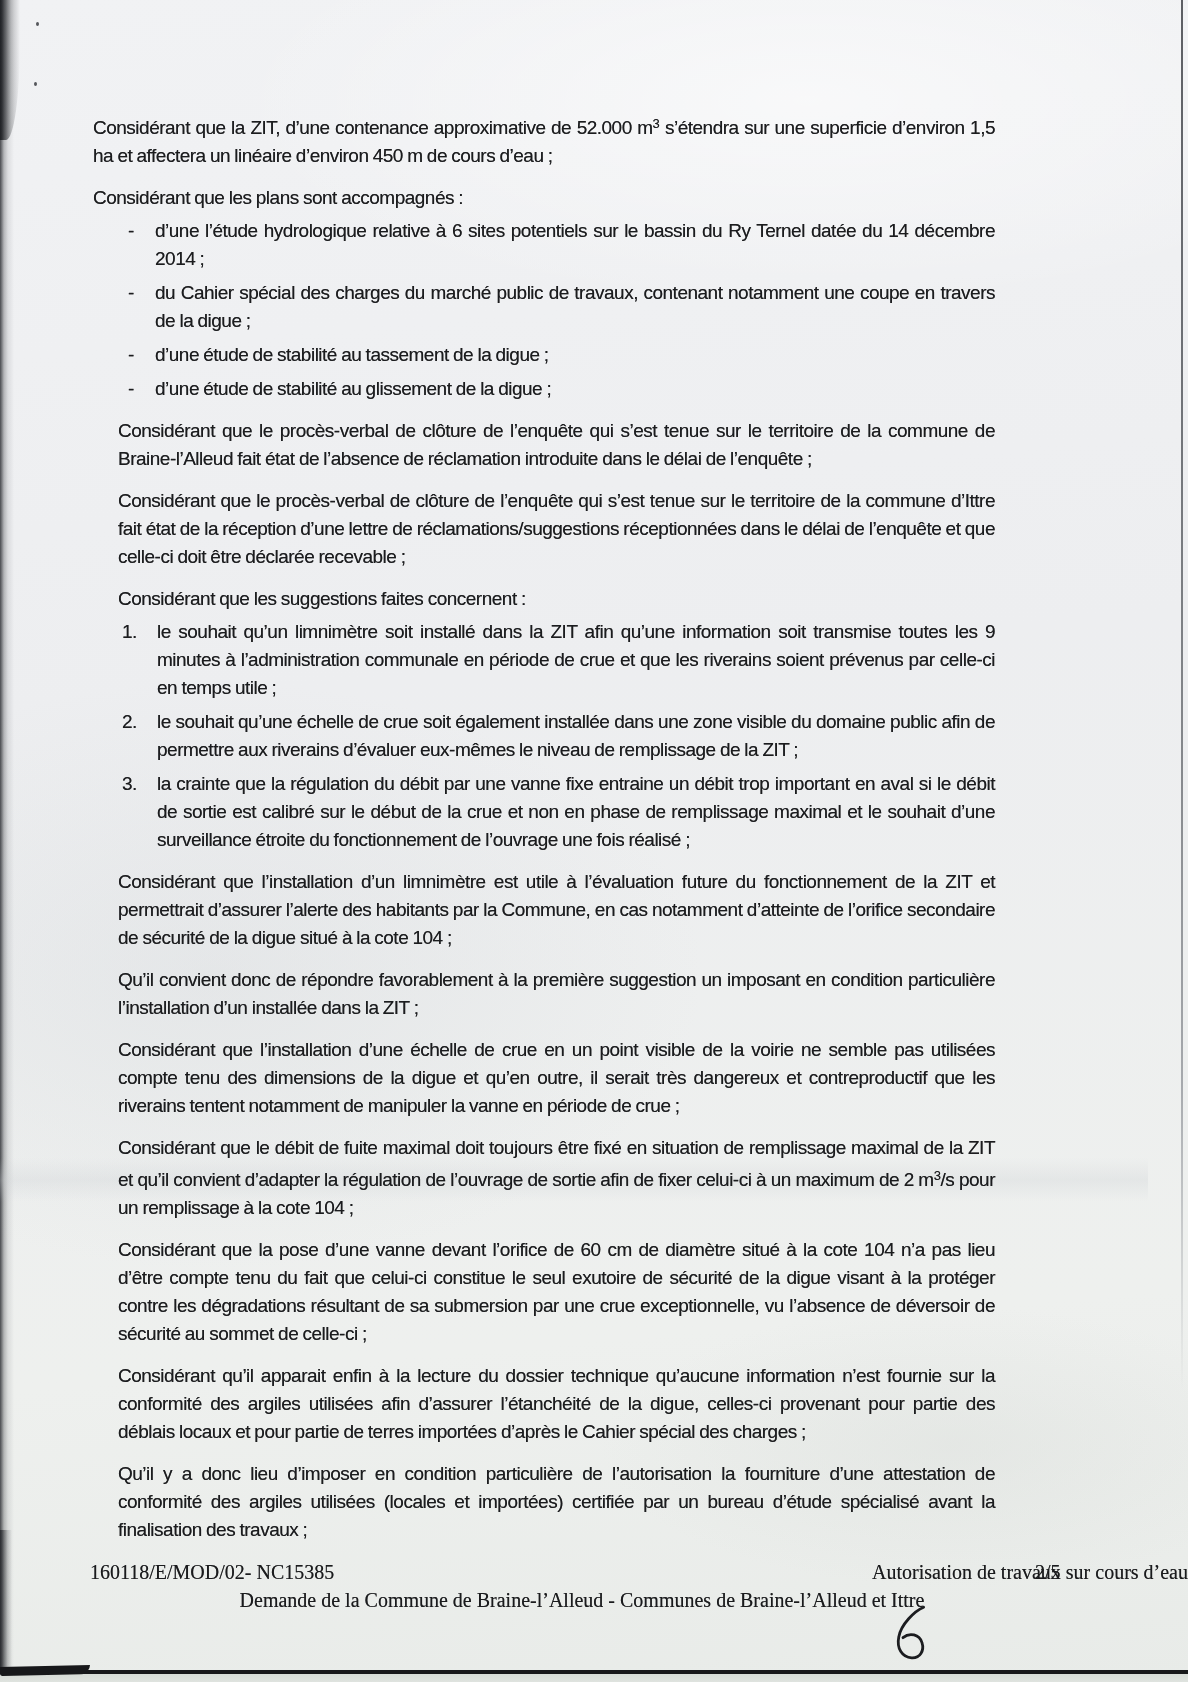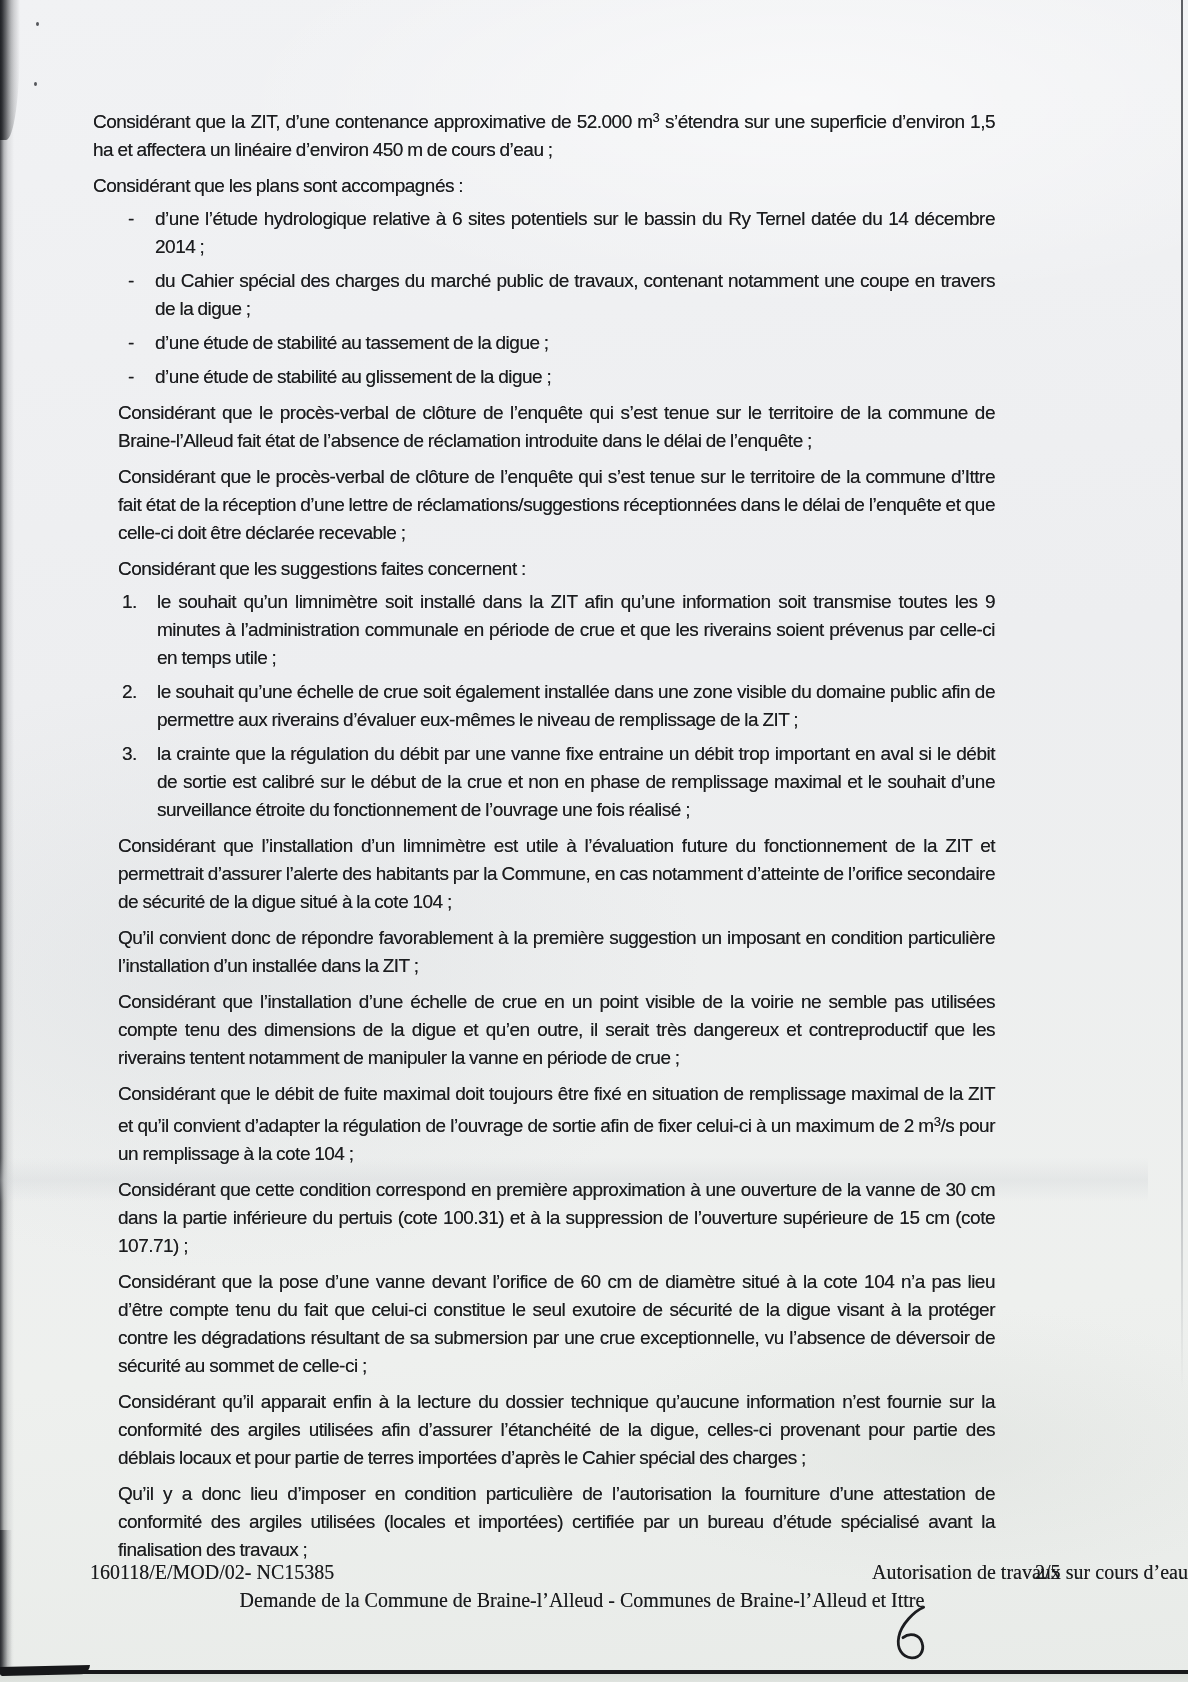--- a/index.html
+++ b/index.html
@@ -31,21 +31,21 @@
     border-radius:0 0 10px 3px; transform:skewY(-1.2deg); }
   .dot { position:absolute; border-radius:50%; background:#55575c; }
   .dot-1 { left:36px; top:22px; width:3px; height:4px; }
   .dot-2 { left:34px; top:82px; width:3px; height:4px; }
   .smudge-band { position:absolute; left:0; right:40px; top:1158px; height:44px;
     background:linear-gradient(to bottom, rgba(202,206,210,0), rgba(202,206,210,0.28), rgba(202,206,210,0)); }
   
   .content { position:absolute; left:93px; top:96px; width:902px;
     font-size:19px; line-height:28px; letter-spacing:-0.5px; word-spacing:-0.5px;
     text-shadow:0 0 0.6px rgba(25,25,28,0.65); }
-  .para { margin:8px 0 5px 0; text-align:justify; text-justify:inter-word; }
+  .para { margin:14px 0 5px 0; text-align:justify; text-justify:inter-word; }
   .para.indent { margin-left:25px; }
   .li { display:flex; margin-bottom:6px; }
   .li.dash { margin-left:35px; }
   .li.dash .marker { flex:0 0 27px; }
   .li.num { margin-left:29px; }
   .li.num .marker { flex:0 0 35px; }
   .li .txt { flex:1; text-align:justify; text-justify:inter-word; }
   .sup3 { font-size:13px; vertical-align:6px; letter-spacing:-0.3px; }
   
   .footer { position:absolute; left:0; top:1561px; width:100%;
@@ -112,21 +112,20 @@
       <span class="marker">3.</span>
       <span class="txt">la crainte que la régulation du débit par une vanne fixe entraine un débit trop important en aval si le débit de sortie est calibré sur le début de la crue et non en phase de remplissage maximal et le souhait d’une surveillance étroite du fonctionnement de l’ouvrage une fois réalisé ;</span>
     </div>
 
     <p class="para indent">Considérant que l’installation d’un limnimètre est utile à l’évaluation future du fonctionnement de la ZIT et permettrait d’assurer l’alerte des habitants par la Commune, en cas notamment d’atteinte de l’orifice secondaire de sécurité de la digue situé à la cote 104 ;</p>
     <p class="para indent">Qu’il convient donc de répondre favorablement à la première suggestion un imposant en condition particulière l’installation d’un installée dans la ZIT ;</p>
     <p class="para indent">Considérant que l’installation d’une échelle de crue en un point visible de la voirie ne semble pas utilisées compte tenu des dimensions de la digue et qu’en outre, il serait très dangereux et contreproductif que les riverains tentent notamment de manipuler la vanne en période de crue ;</p>
 
     <p class="para indent"><span>Considérant que le débit de fuite maximal doit toujours être fixé en situation de remplissage maximal de la ZIT et qu’il convient d’adapter la régulation de l’ouvrage de sortie afin de fixer celui-ci à un maximum de 2 m</span><span class="sup3">3</span><span>/s pour un remplissage à la cote 104 ;</span></p>
 
-    <p class="para indent">Considérant que cette condition correspond en première approximation à une ouverture de la vanne de 30 cm dans la partie inférieure du pertuis (cote 100.31) et à la suppression de l’ouverture supérieure de 15 cm (cote 107.71) ;</p>
     <p class="para indent">Considérant que la pose d’une vanne devant l’orifice de 60 cm de diamètre situé à la cote 104 n’a pas lieu d’être compte tenu du fait que celui-ci constitue le seul exutoire de sécurité de la digue visant à la protéger contre les dégradations résultant de sa submersion par une crue exceptionnelle, vu l’absence de déversoir de sécurité au sommet de celle-ci ;</p>
     <p class="para indent">Considérant qu’il apparait enfin à la lecture du dossier technique qu’aucune information n’est fournie sur la conformité des argiles utilisées afin d’assurer l’étanchéité de la digue, celles-ci provenant pour partie des déblais locaux et pour partie de terres importées d’après le Cahier spécial des charges ;</p>
     <p class="para indent">Qu’il y a donc lieu d’imposer en condition particulière de l’autorisation la fourniture d’une attestation de conformité des argiles utilisées (locales et importées) certifiée par un bureau d’étude spécialisé avant la finalisation des travaux ;</p>
   </div>
 
   <div class="footer">
     <div class="footer-row">
       <span class="f-ref">160118/E/MOD/02- NC15385</span>
       <span class="f-title">Autorisation de travaux sur cours d’eau</span>
       <span class="f-page">2/5</span>

